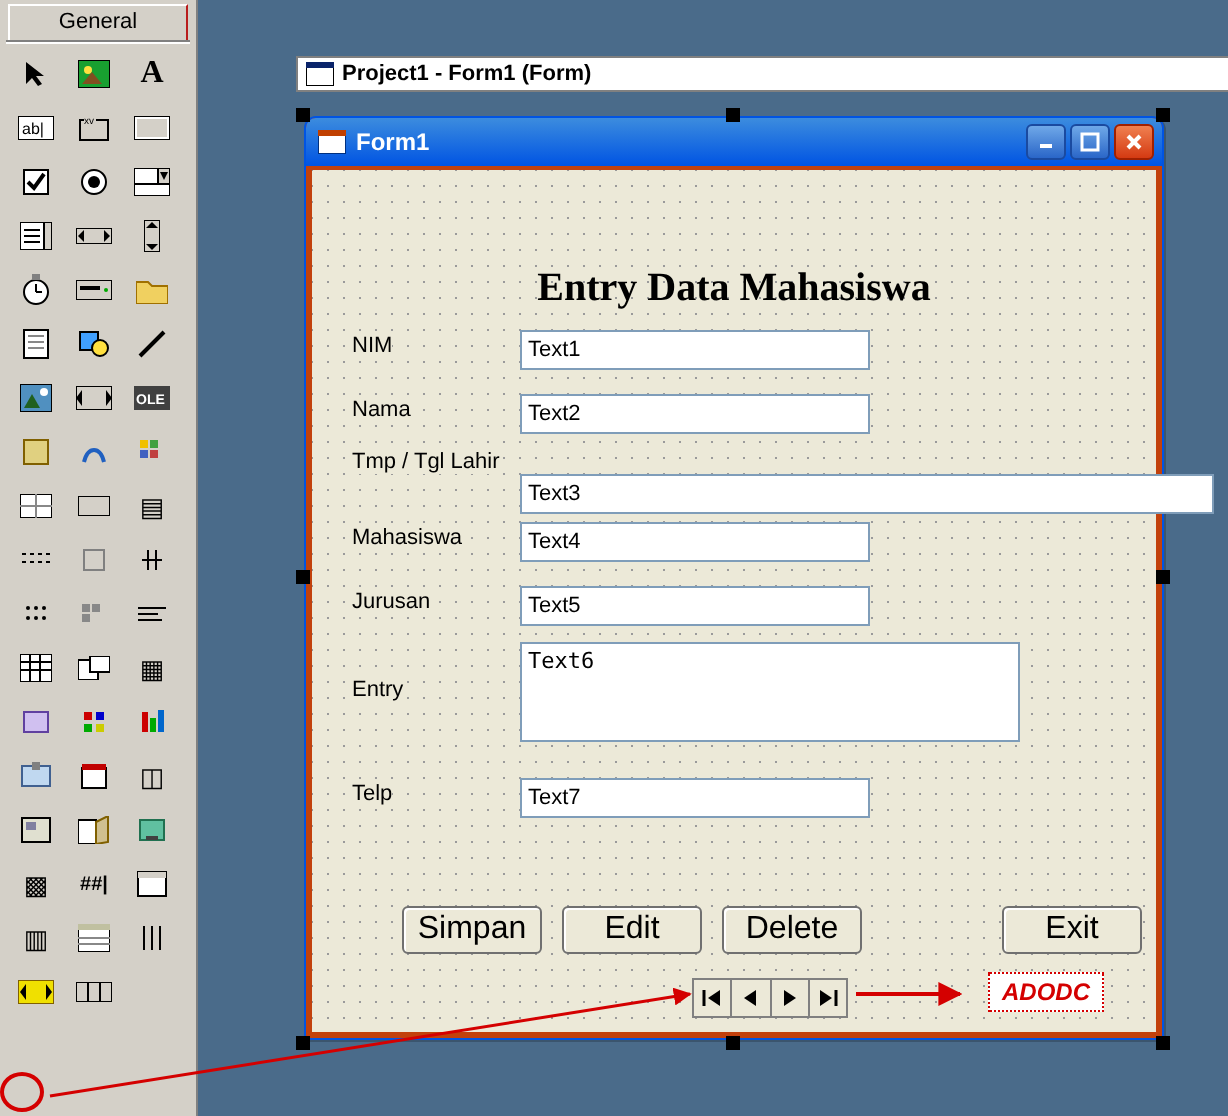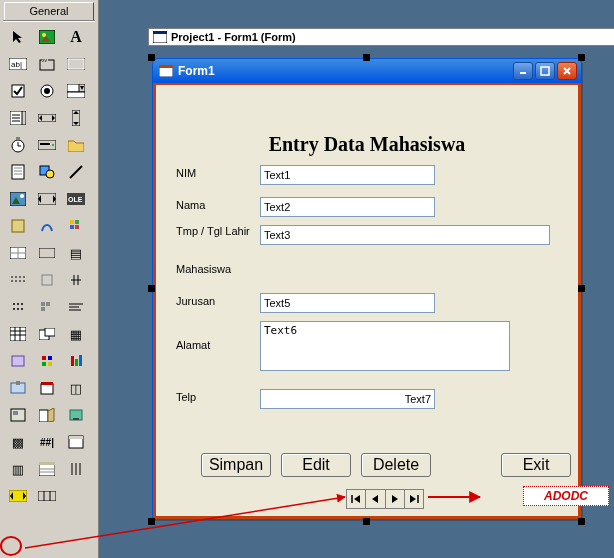--- a/index.html
+++ b/index.html
@@ -217,23 +217,22 @@
     z-index: 50;
   }
   .adodc-text {
     position:absolute;
     left: 338px; top: 401px;
     font-size:12px;
     font-weight:bold;
     font-style: italic;
     color:#d40000;
     background:#fff;
-    padding:2px 20px;
+    padding:2px 6px;
     border:1px dotted #d40000;
-    margin-left:29px;
   }
 </style>
 </head>
 <body>
 
 <div class="toolbox">
   <div class="toolbox-tab">General</div>
   <div class="toolbox-sep"></div>
   <div class="tool-grid">
 
@@ -622,32 +621,33 @@
     <div class="form-client">
       <div class="form-title">Entry Data Mahasiswa</div>
 
       <div class="field-label" style="left:20px; top:82px">NIM</div>
       <input class="text-input" style="left: 104px; top: 80px; width: 175px;" value="Text1">
 
       <div class="field-label" style="left:20px; top:114px">Nama</div>
       <input class="text-input" style="left: 104px; top: 112px; width: 175px;" value="Text2">
 
       <div class="field-label" style="left:20px; top:140px">Tmp / Tgl Lahir</div>
-      <input class="text-input" style="left: 104px; top: 140px; width: 290px;" value="Text3">
+      <input class="text-input" style="left: 104px; top: 152px; width: 347px;" value="Text3">
 
       <div class="field-label" style="left:20px; top:178px">Mahasiswa</div>
+      <input class="text-input" style="left: 104px; top: 176px; width: 175px;" value="Text4">
 
       <div class="field-label" style="left:20px; top:210px">Jurusan</div>
       <input class="text-input" style="left: 104px; top: 208px; width: 175px;" value="Text5">
 
-      <div class="field-label" style="left:20px; top:254px">Alamat</div>
+      <div class="field-label" style="left:20px; top:254px">Entry</div>
       <textarea class="text-area" style="left: 104px; top: 236px; width: 250px; height: 50px;">Text6</textarea>
 
       <div class="field-label" style="left:20px; top:306px">Telp</div>
-      <input class="text-input" style="left: 104px; top: 304px; width: 175px; text-align: right;" value="Text7">
+      <input class="text-input" style="left: 104px; top: 304px; width: 175px;" value="Text7">
 
       <button class="vb-button" style="left:45px;  top:368px; width:70px">Simpan</button>
       <button class="vb-button" style="left:125px; top:368px; width:70px">Edit</button>
       <button class="vb-button" style="left:205px; top:368px; width:70px">Delete</button>
       <button class="vb-button" style="left:345px; top:368px; width:70px">Exit</button>
 
       <div class="adodc">
         <div class="adodc-btn">
             <svg width="10" height="10">
               <line x1="1" y1="1" x2="1" y2="9" stroke="#000" stroke-width="1.5"></line>

